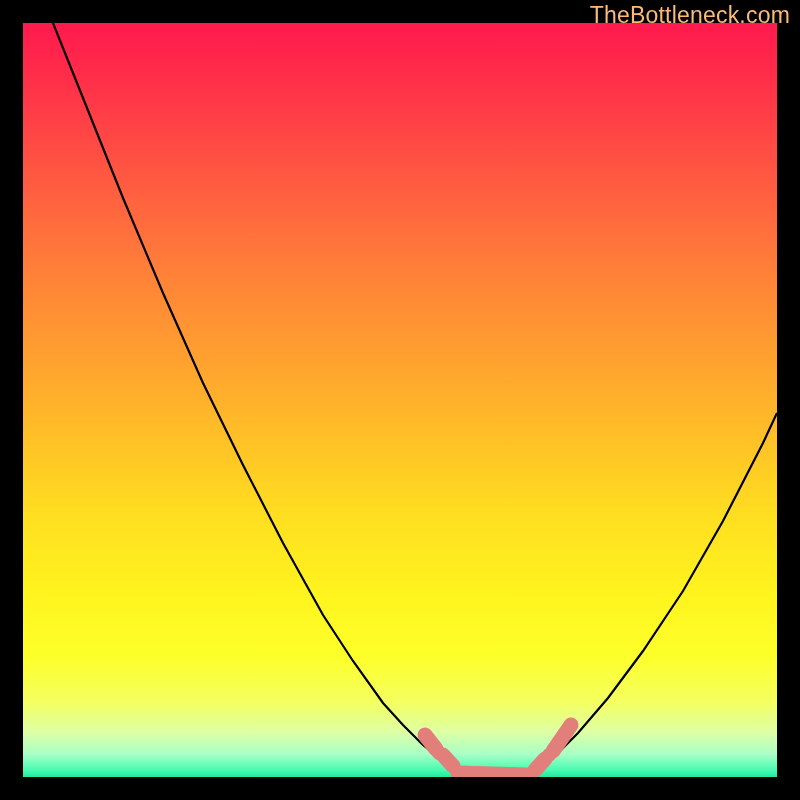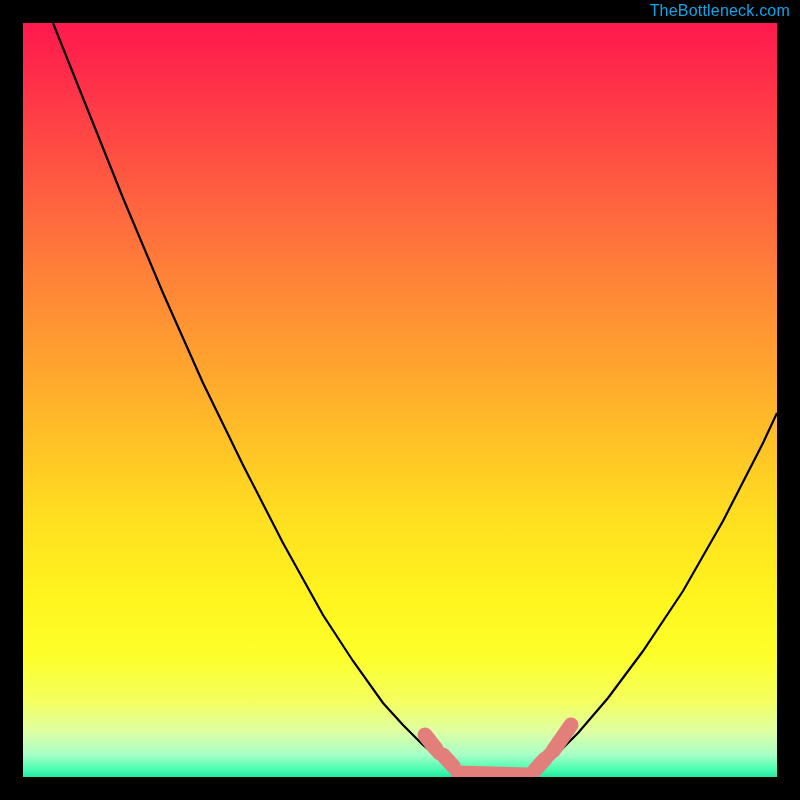--- a/index.html
+++ b/index.html
@@ -41,22 +41,22 @@
       #a8ffc7 97%,
       #4bfcb1 99%,
       #21e9a0 100%
     );
     overflow: hidden;
   }
   .watermark {
     position: absolute;
     top: 2px;
     right: 10px;
-    color: #0ea5e9;
-    font-size: 16px;
+    color: #fdba74;
+    font-size: 23px;
     font-weight: 400;
     font-family: Arial, Helvetica, sans-serif;
     letter-spacing: 0.2px;
     text-align: right;
   }
   svg.curves {
     position: absolute;
     top: 0;
     left: 0;
     width: 754px;

